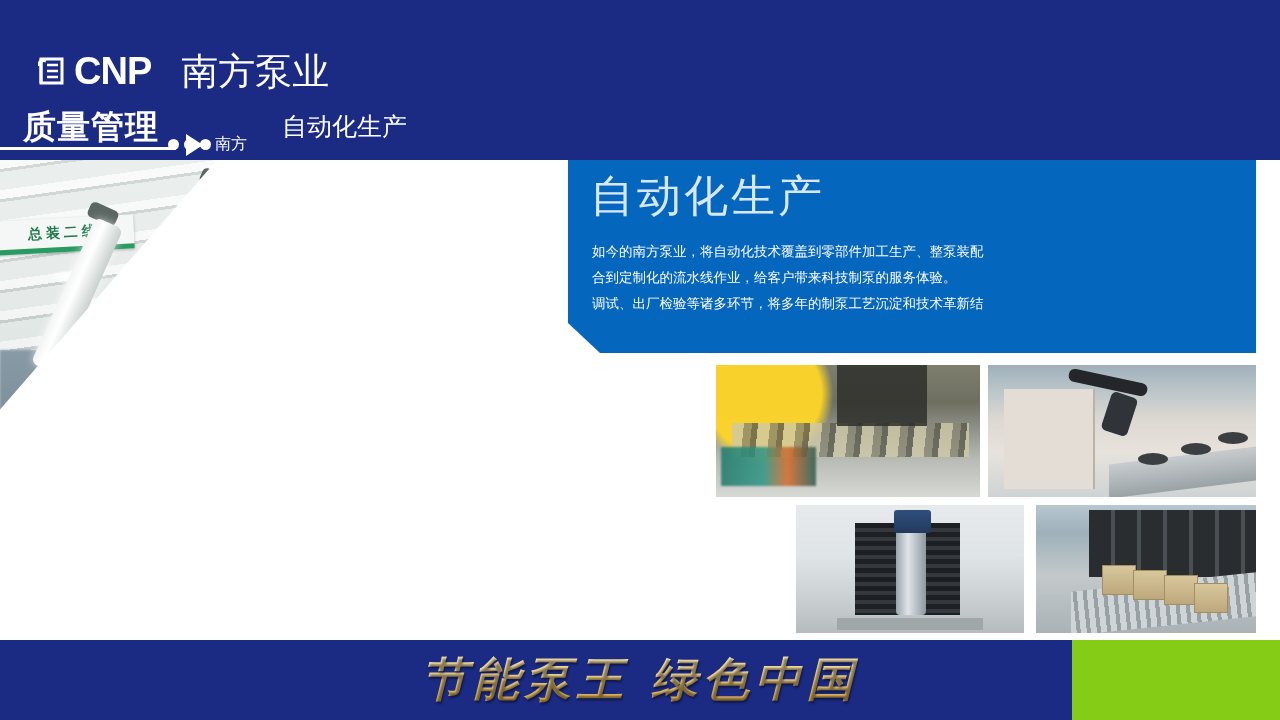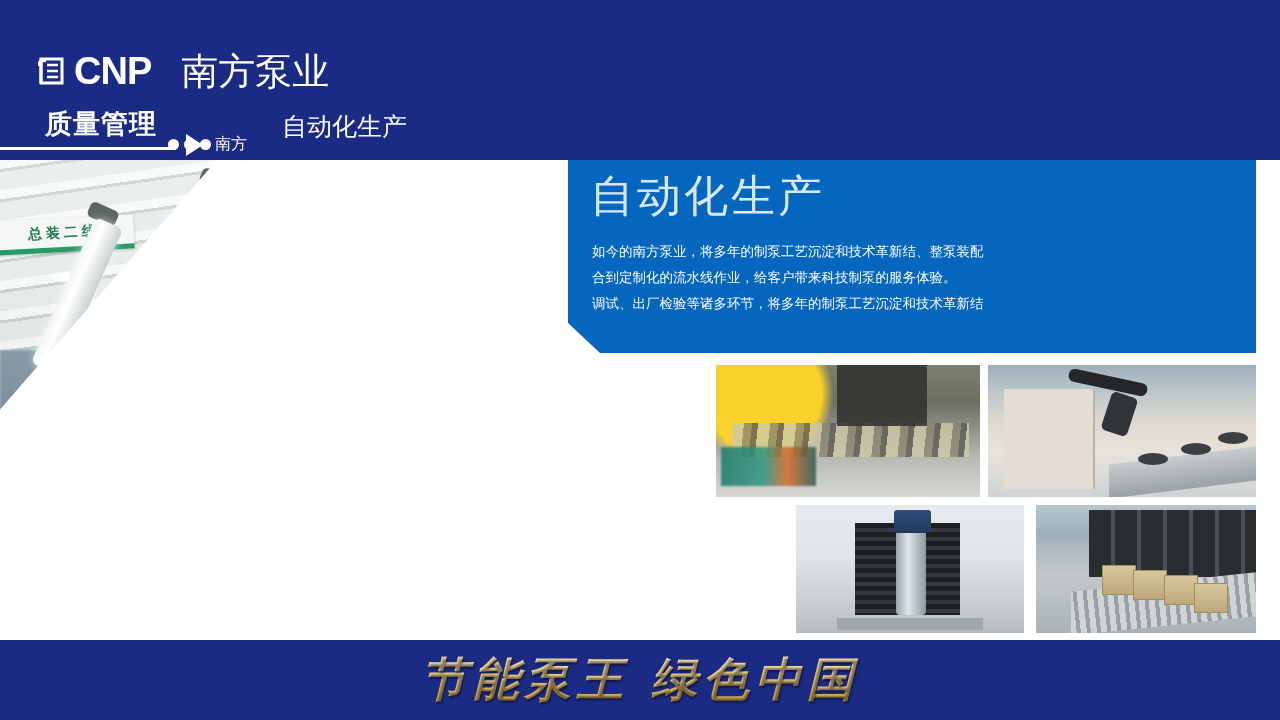--- a/index.html
+++ b/index.html
@@ -28,22 +28,22 @@
     font-size:38px; font-weight:bold; letter-spacing:-1px;
     line-height:1; font-family:"Liberation Sans",sans-serif;
   }
   .logo-cn {
     font-size:37px; font-weight:normal; letter-spacing:0px;
     line-height:1; margin-left:21px;
     font-family:"DejaVu Sans","Liberation Sans",sans-serif;
   }
 
   .nav-primary {
-    position:absolute; left:45px; top:110px;
-    font-size:27px; font-weight:bold; color:#ffffff;
+    position:absolute; left:23px; top:110px;
+    font-size:33px; font-weight:bold; color:#ffffff;
     letter-spacing:1px; line-height:1;
     font-family:"DejaVu Sans","Liberation Sans",sans-serif;
   }
   .nav-rule {
     position:absolute; left:0; top:147px; width:176px; height:3px;
     background:#ffffff;
   }
   .crumb-dots {
     position:absolute; left:168px; top:139px;
     display:flex; align-items:center; gap:5px;
@@ -235,21 +235,21 @@
   }
   .ph-d .wall { position:absolute; left:24%; top:4%; width:76%; height:52%;
     background:repeating-linear-gradient(90deg,#2a2d30 0 22px,#4a4f53 22px 26px); }
   .ph-d .convey { position:absolute; left:16%; bottom:6%; width:84%; height:34%;
     background:repeating-linear-gradient(84deg,#cfd4d6 0 6px,#9aa1a4 6px 10px); transform:skewY(-6deg);}
   .ph-d .box { position:absolute; width:34px; height:30px;
     background:linear-gradient(180deg,#d8c79c,#bda87c); border:1px solid #a38e62;}
 
   
   .footer {
-    position:absolute; left:0; top:640px; width:1280px; height:80px;
+    position:absolute; left:0; top:640px; width:1072px; height:80px;
     background:#1b2a83;
     text-align:right;
   }
   .footer-slogan {
     position:absolute; left:0; top:0; width:1280px; height:80px;
     display:flex; align-items:center; justify-content:center;
     font-size:46px; font-weight:bold; letter-spacing:6px;
     color:#f0d793;
     font-family:"DejaVu Sans","Liberation Sans",sans-serif;
     font-style:italic;
@@ -342,21 +342,21 @@
       </div>
     </div>
 
     <div class="diag-band">
       <div class="band"></div>
     </div>
 
     <div class="panel">
       <div class="panel-title">自动化生产</div>
       <div class="panel-body">
-        <p>如今的南方泵业，将多年的制泵工艺沉淀和技术革新结、整泵装配</p>
+        <p>如今的南方泵业，将自动化技术覆盖到零部件加工生产、整泵装配</p>
         <p>合到定制化的流水线作业，给客户带来科技制泵的服务体验。</p>
         <p>调试、出厂检验等诸多环节，将多年的制泵工艺沉淀和技术革新结</p>
       </div>
     </div>
 
     <div class="thumbs">
 
       <div class="thumb t1">
         <div class="ph-a">
           <div class="row"></div>

